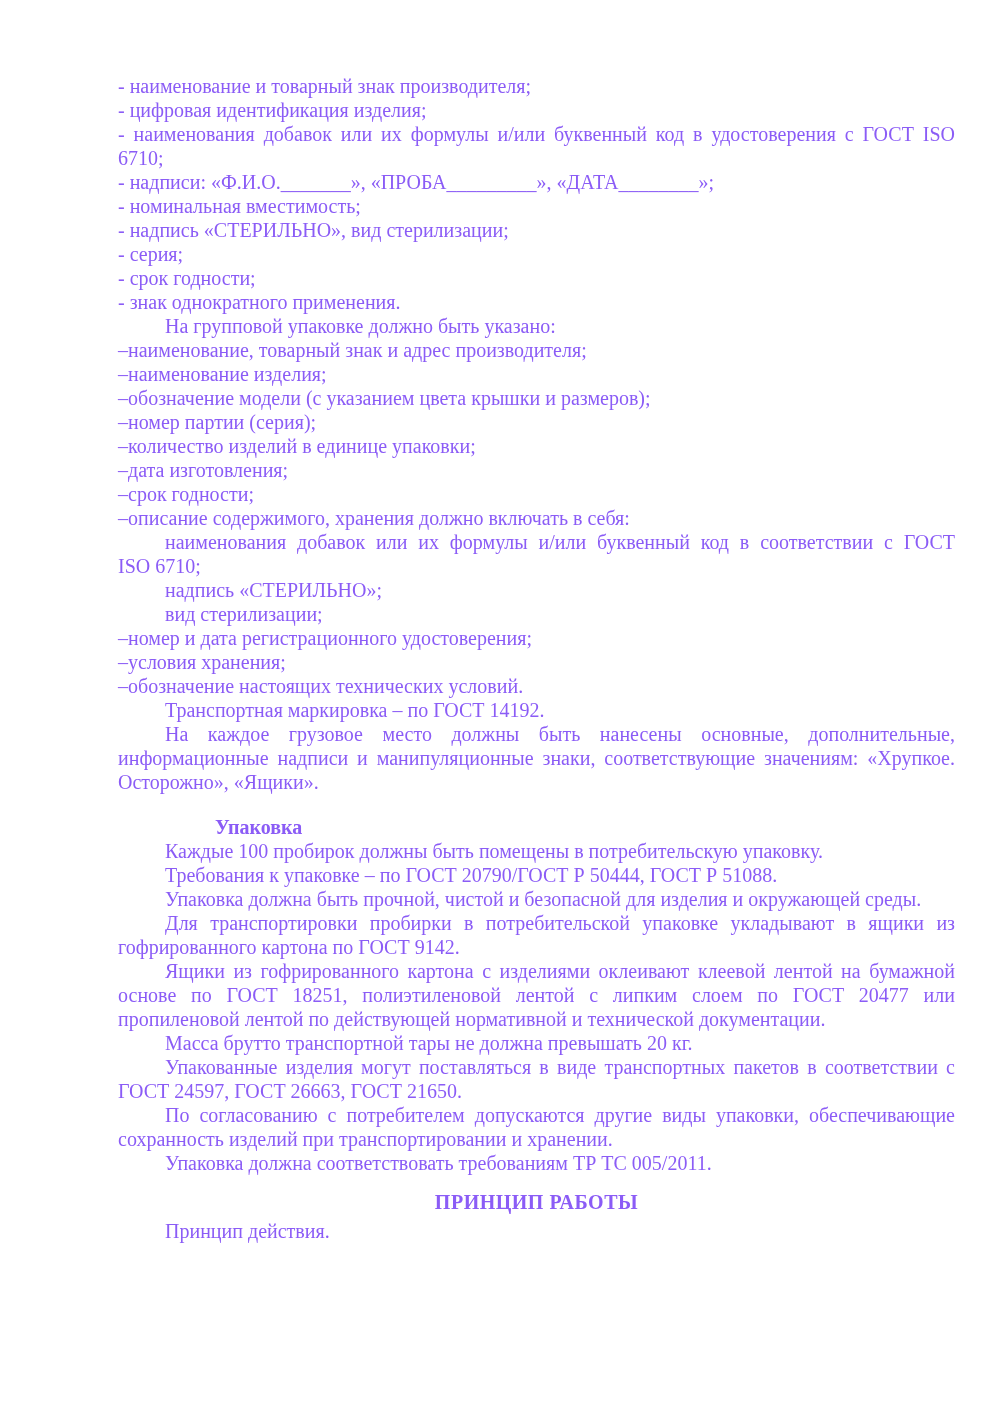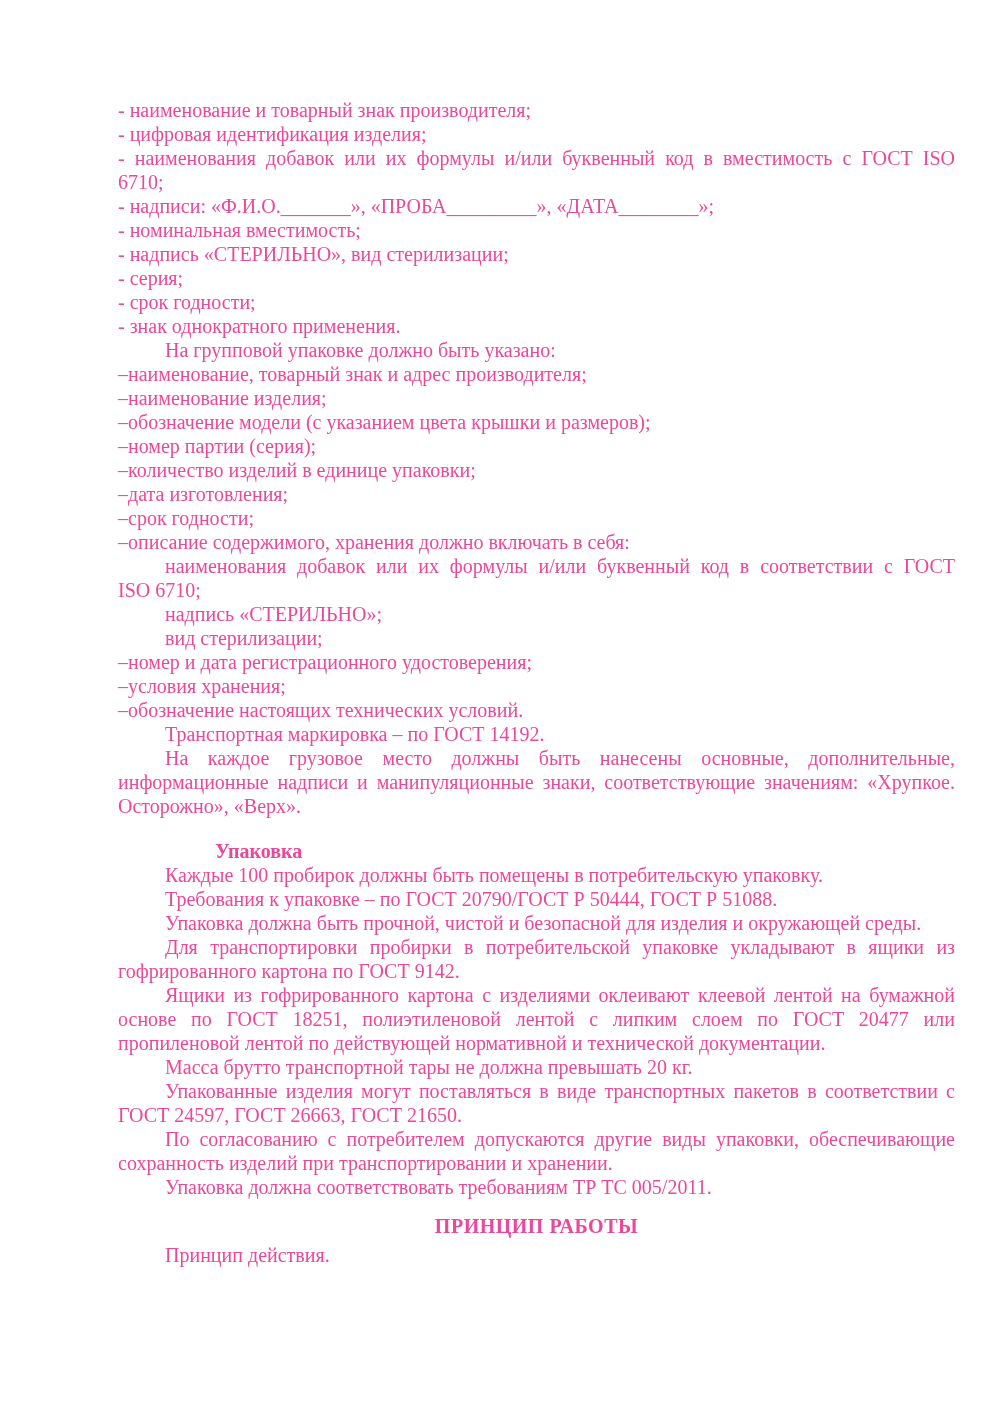--- a/index.html
+++ b/index.html
@@ -10,26 +10,26 @@
   .page {
     position: relative;
     width: 1000px;
     height: 1414px;
     background: #ffffff;
     overflow: hidden;
   }
   .content {
     position: absolute;
     left: 118px;
-    top: 98px;
+    top: 74px;
     width: 837px;
     font-family: "Liberation Serif", "DejaVu Serif", serif;
     font-size: 20px;
     line-height: 24px;
-    color: #ec4899;
+    color: #8b5cf6;
   }
   .ln {
     margin: 0;
     padding: 0;
   }
   
   .ind { text-indent: 47px; }
   
   .str {
     text-align: justify;
@@ -50,21 +50,21 @@
   .bold { font-weight: normal; }
 </style>
 </head>
 <body>
 
 <div class="page">
   <div class="content">
 
     <p class="ln">- наименование и товарный знак производителя;</p>
     <p class="ln">- цифровая идентификация изделия;</p>
-    <p class="ln str">- наименования добавок или их формулы и/или буквенный код в вместимость с ГОСТ ISO</p>
+    <p class="ln str">- наименования добавок или их формулы и/или буквенный код в удостоверения с ГОСТ ISO</p>
     <p class="ln">6710;</p>
     <p class="ln">- надписи: «Ф.И.О._______», «ПРОБА_________», «ДАТА________»;</p>
     <p class="ln">- номинальная вместимость;</p>
     <p class="ln">- надпись «СТЕРИЛЬНО», вид стерилизации;</p>
     <p class="ln">- серия;</p>
     <p class="ln">- срок годности;</p>
     <p class="ln">- знак однократного применения.</p>
 
     <p class="ln ind">На групповой упаковке должно быть указано:</p>
     <p class="ln">–наименование, товарный знак и адрес производителя;</p>
@@ -81,21 +81,21 @@
     <p class="ln ind">надпись «СТЕРИЛЬНО»;</p>
     <p class="ln ind">вид стерилизации;</p>
 
     <p class="ln">–номер и дата регистрационного удостоверения;</p>
     <p class="ln">–условия хранения;</p>
     <p class="ln">–обозначение настоящих технических условий.</p>
 
     <p class="ln ind">Транспортная маркировка – по ГОСТ 14192.</p>
     <p class="ln ind str">На каждое грузовое место должны быть нанесены основные, дополнительные,</p>
     <p class="ln str">информационные надписи и манипуляционные знаки, соответствующие значениям: «Хрупкое.</p>
-    <p class="ln">Осторожно», «Верх».</p>
+    <p class="ln">Осторожно», «Ящики».</p>
 
     <p class="ln h-pack">Упаковка</p>
     <p class="ln ind">Каждые 100 пробирок должны быть помещены в потребительскую упаковку.</p>
     <p class="ln ind">Требования к упаковке – по ГОСТ 20790/ГОСТ Р 50444, ГОСТ Р 51088.</p>
     <p class="ln ind">Упаковка должна быть прочной, чистой и безопасной для изделия и окружающей среды.</p>
     <p class="ln ind str">Для транспортировки пробирки в потребительской упаковке укладывают в ящики из</p>
     <p class="ln">гофрированного картона по ГОСТ 9142.</p>
     <p class="ln ind str">Ящики из гофрированного картона с изделиями оклеивают клеевой лентой на бумажной</p>
     <p class="ln str">основе по ГОСТ 18251, полиэтиленовой лентой с липким слоем по ГОСТ 20477 или</p>
     <p class="ln">пропиленовой лентой по действующей нормативной и технической документации.</p>

